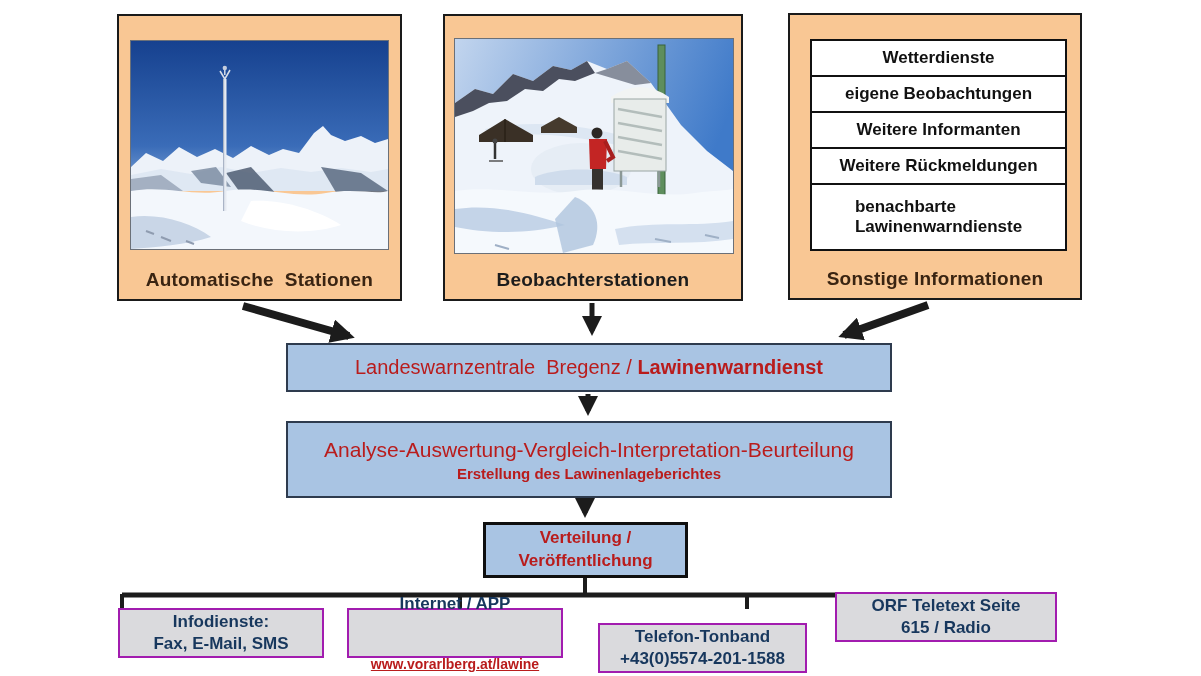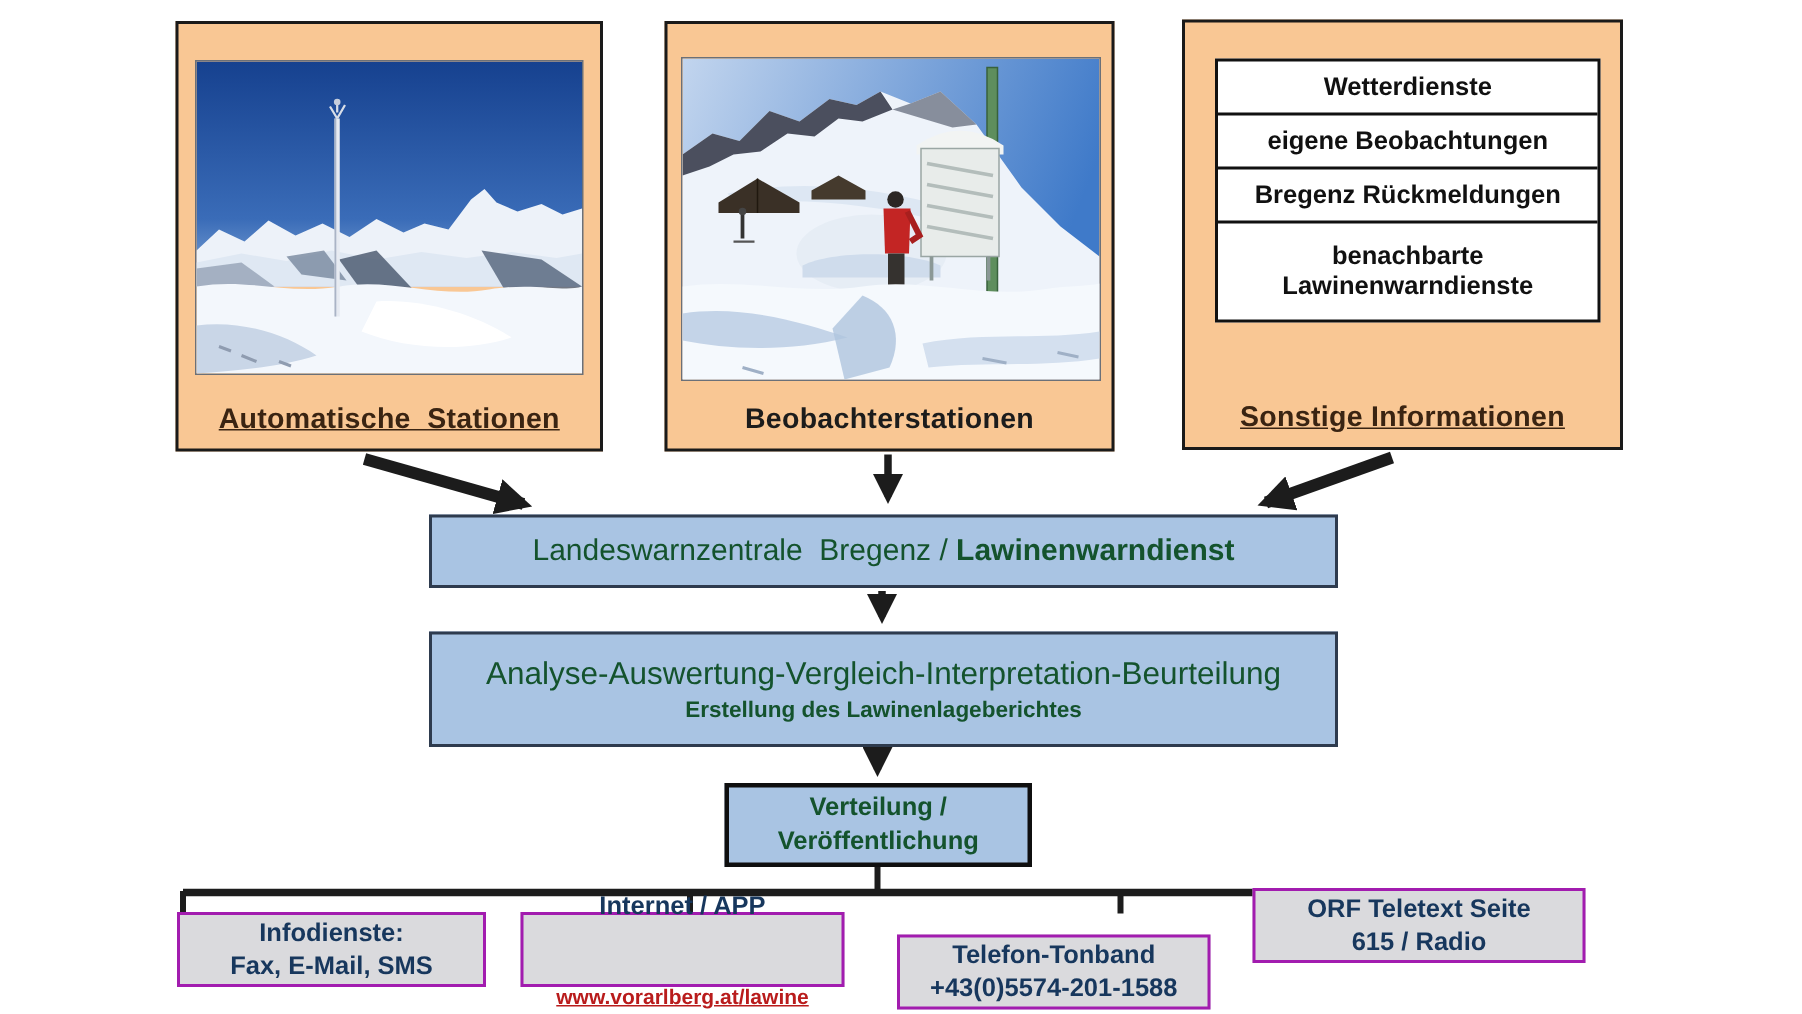--- a/index.html
+++ b/index.html
@@ -9,37 +9,37 @@
   }
   .box { position:absolute; box-sizing:border-box; }
 
   
   .src { background:#f9c794; border:2px solid #1a1a1a; }
   .photo { position:absolute; border:1px solid #6b7078; display:block; }
   .src-label {
     position:absolute; left:0; right:0; bottom:8px; text-align:center;
     font-weight:bold; font-size:19px; letter-spacing:0.2px; white-space:pre-wrap;
   }
-  .brown { color:#3a2412;text-decoration:underline; }
+  .brown { color:#3a2412; }
   .near-black { color:#1c1c1c; }
 
   
   .list { position:absolute; left:20px; top:24px; width:253px; background:#ffffff; border:2px solid #111111; }
   .list .row {
     height:34px; border-bottom:2px solid #111111;
     display:flex; align-items:center; justify-content:center;
-    font-weight:bold; font-size:17px; color:#111111; text-align:center;
+    font-weight:bold; font-size:17px; color:#111111; text-align:left;
     white-space:pre-line; line-height:1.2;
   }
   .list .row.tall { height:64px; }
   .list .row:last-child { border-bottom:none; }
 
   
   .blue {
-    background:#a9c4e3; border:2px solid #2e3b4e; color:#14532d;
+    background:#a9c4e3; border:2px solid #2e3b4e; color:#b91c1c;
     display:flex; flex-direction:column; align-items:center; justify-content:center;
     text-align:center;
   }
   .warline { font-size:20px; white-space:pre-wrap; }
   .warline .b { font-weight:bold; }
   .ana-l1 { font-size:21px; }
   .ana-l2 { font-size:15px; font-weight:bold; margin-top:3px; }
   .vert { border:3px solid #0f0f0f; font-size:17px; font-weight:bold; line-height:1.35; }
 
   
@@ -144,21 +144,22 @@
       <path d="M160,190 C200,182 240,188 278,182 L278,200 C240,206 200,202 164,206 Z" fill="#d4e0ef"></path>
       <path d="M40,206 l14,4 M200,200 l16,3 M250,196 l14,3" stroke="#9fb0c6" stroke-width="2" fill="none"></path>
     </svg>
     <div class="src-label near-black">Beobachterstationen</div>
   </div>
 
   <div class="box src" style="left:788px; top:13px; width:294px; height:287px;">
     <div class="list">
       <div class="row">Wetterdienste</div>
       <div class="row">eigene Beobachtungen</div>
-      <div class="row">Bregenz Rückmeldungen</div>
+      <div class="row">Weitere Informanten</div>
+      <div class="row">Weitere Rückmeldungen</div>
       <div class="row tall">benachbarte
 Lawinenwarndienste</div>
     </div>
     <div class="src-label brown">Sonstige Informationen</div>
   </div>
 
   <div class="box blue" style="left:286px; top:343px; width:606px; height:49px;">
     <div class="warline"><span>Landeswarnzentrale  Bregenz / </span><span class="b">Lawinenwarndienst</span></div>
   </div>
 

